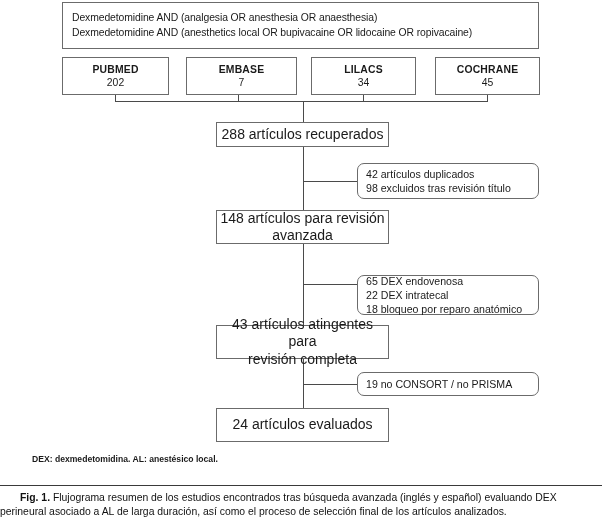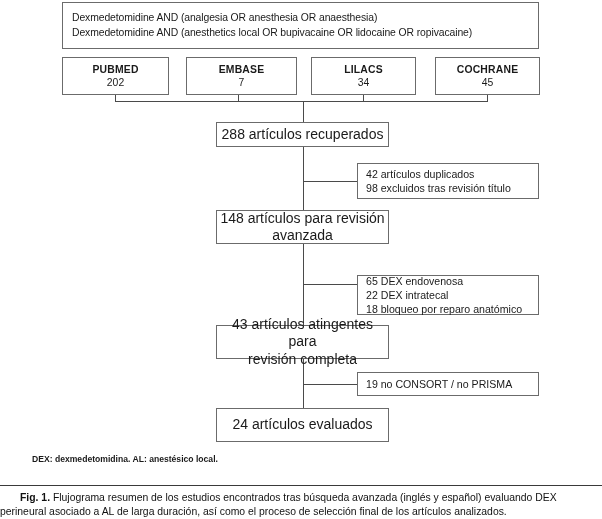--- a/index.html
+++ b/index.html
@@ -79,20 +79,21 @@
 
   
   .side-box {
     left: 357px;
     width: 182px;
     font-size: 10.6px;
     align-items: flex-start;
     justify-content: center;
     text-align: left;
     padding-left: 8px;
+    border-radius: 7px;
   }
   .side-box .sline { white-space: nowrap; line-height: 1.33; }
   #side-dupes    { top: 163px; height: 36px; }
   #side-dex      { top: 275px; height: 40px; }
   #side-consort  { top: 372px; height: 24px; }
 
   
   .line {
     position: absolute;
     background: #4a4a4a;

